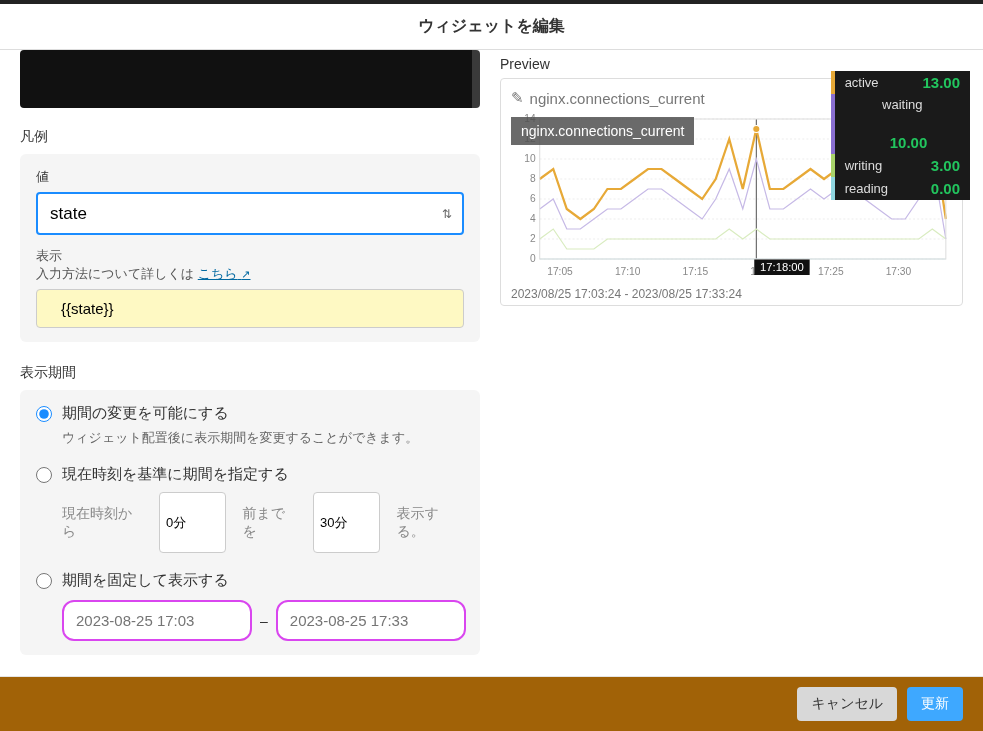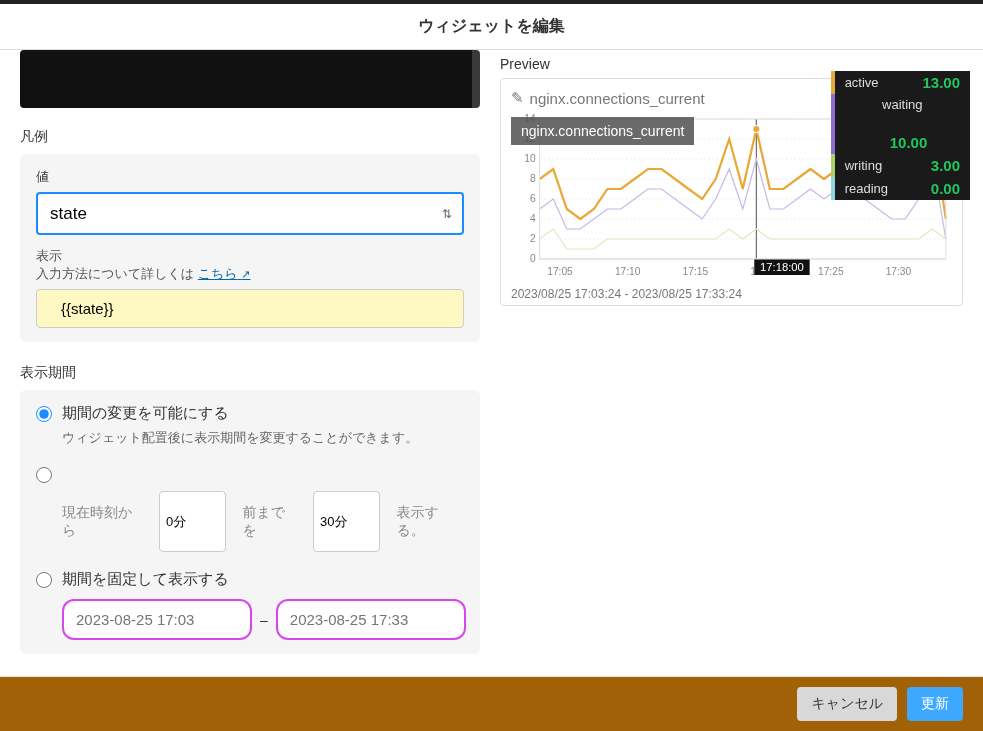--- a/index.html
+++ b/index.html
@@ -73,20 +73,21 @@
     <div class="section-title">表示期間</div>
     <div class="panel">
       <div class="radio-row">
         <input type="radio" name="period" checked="" style="">
         <span class="radio-label">期間の変更を可能にする</span>
       </div>
       <div class="radio-desc">ウィジェット配置後に表示期間を変更することができます。</div>
 
       <div class="radio-row">
         <input type="radio" name="period" style="">
+        <span class="radio-label">現在時刻を基準に期間を指定する</span>
       </div>
       <div class="inline-ctrl">
         <span>現在時刻から</span>
         <select><option>0分</option></select>
         <span>前までを</span>
         <select><option>30分</option></select>
         <span>表示する。</span>
       </div>
 
       <div class="radio-row">

